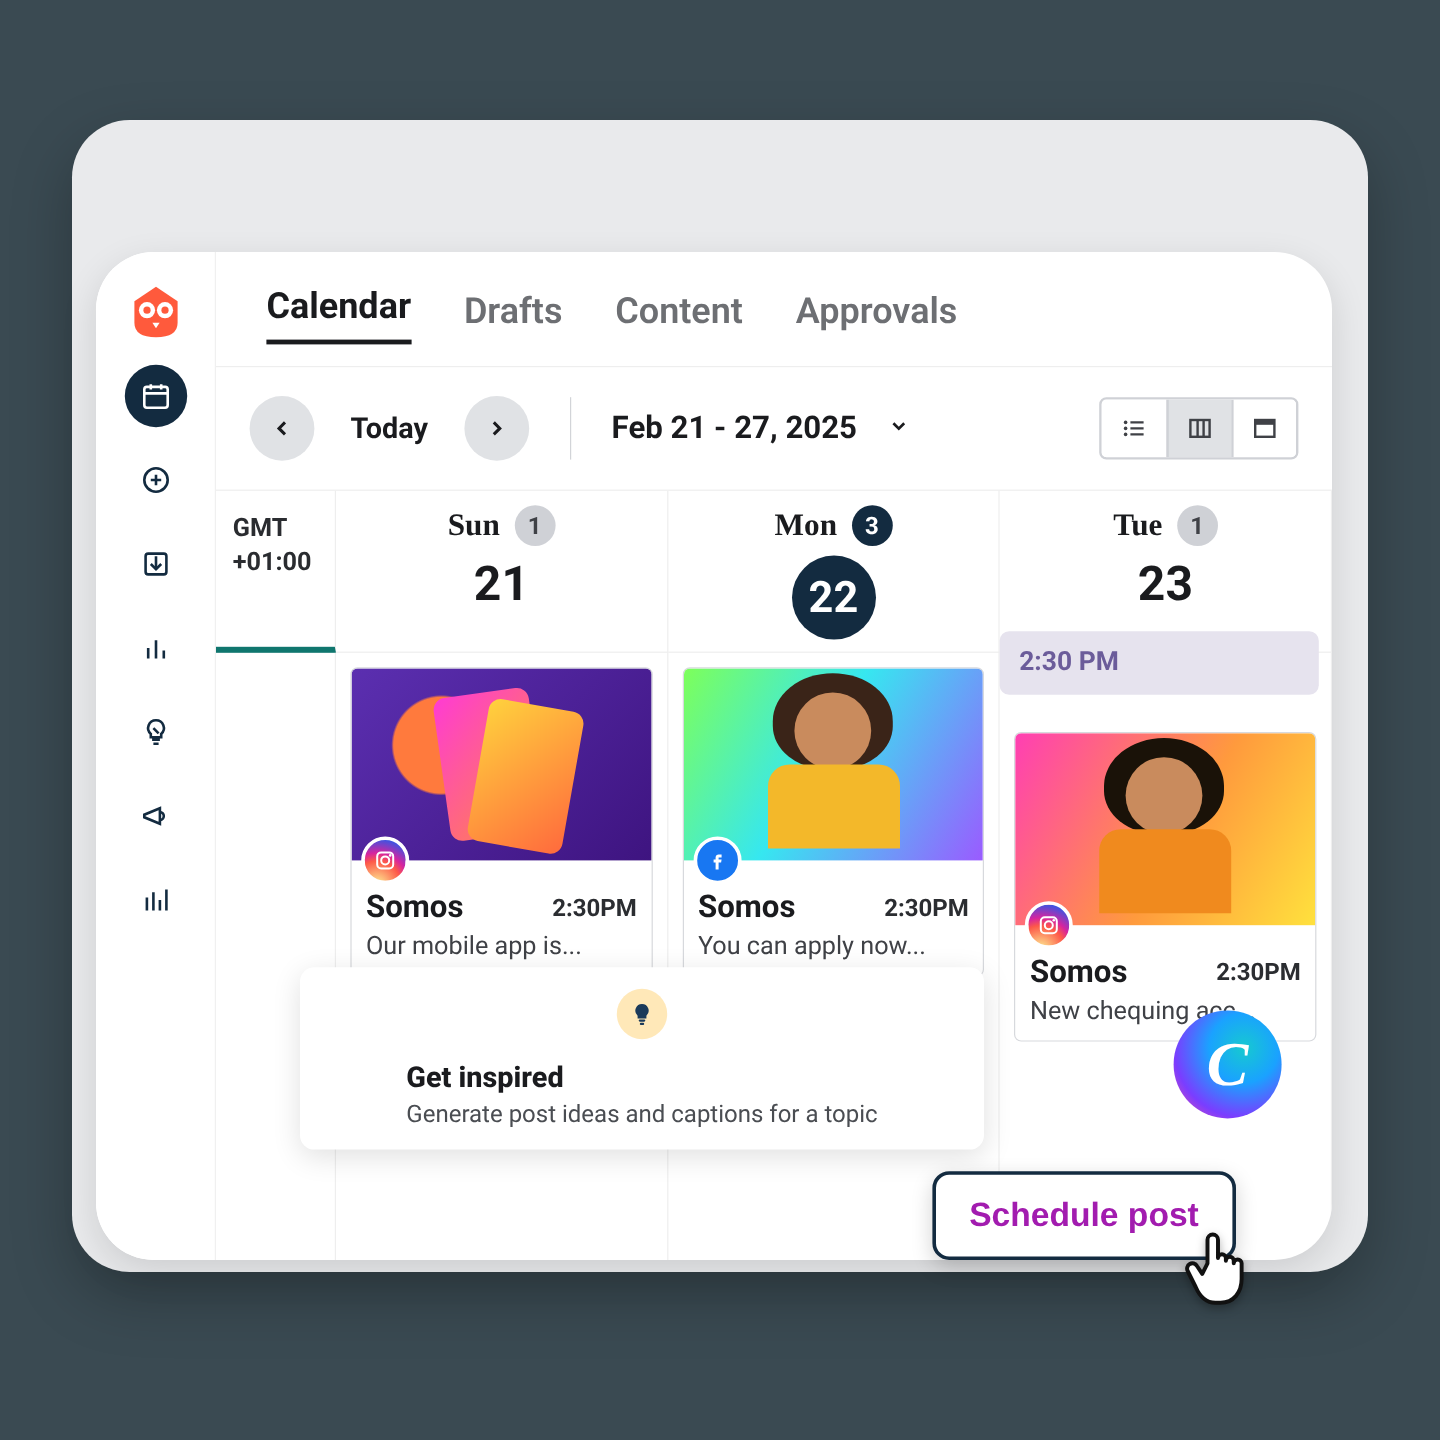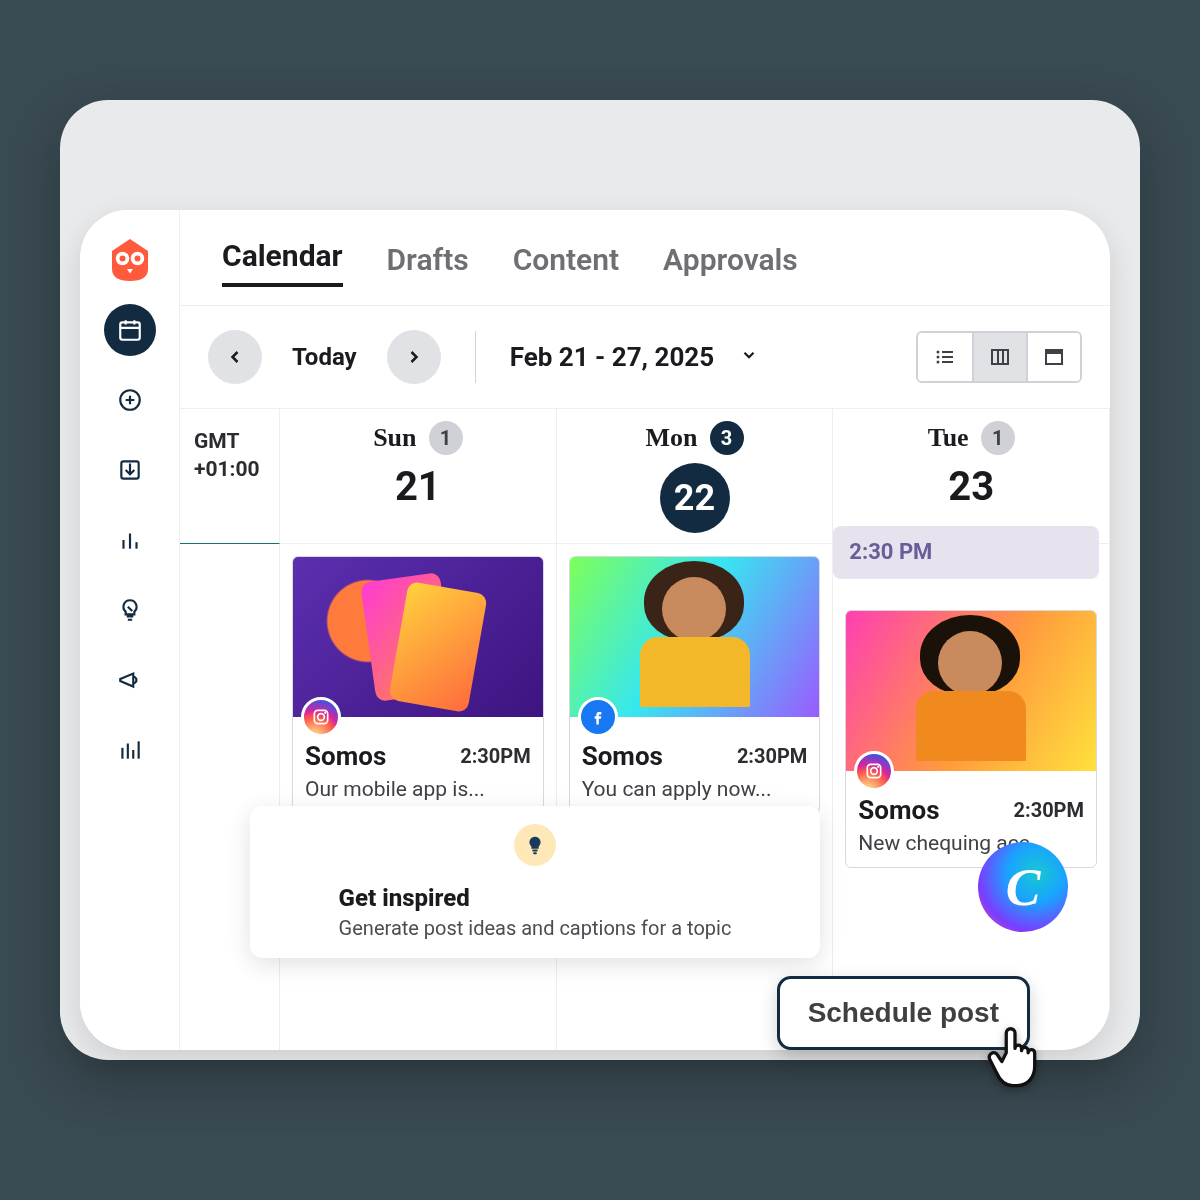--- a/index.html
+++ b/index.html
@@ -61,21 +61,21 @@
     width:54px; height:48px; display:flex; align-items:center; justify-content:center; cursor:pointer; background:#fff;
   }
   .view-btn + .view-btn { border-left:2px solid #cfd1d6; }
   .view-btn.active { background:#e0e2e5; }
   .view-btn svg { width:24px; height:24px; }
   .vic { fill:none; stroke:#3f4146; stroke-width:2; }
   
   .calhdr { display:flex; }
   .tzcell {
     width: 100px; padding: 18px 10px 0 14px; font-weight:700; font-size:21px; color:#2a2c30;
-    border-right:1px solid #eee; border-bottom:1px solid #0f766e; line-height:1.35;
+    border-right:1px solid #eee; border-bottom:5px solid #0f766e; line-height:1.35;
   }
   .daycell {
     flex:1; border-right:1px solid #eee; border-bottom:1px solid #eee; padding: 12px 14px 10px 14px;
     display:flex; flex-direction:column; align-items:center; position:relative;
   }
   .daytop { display:flex; align-items:center; gap:12px; width:100%; justify-content:center; }
   .dname { font-weight:700; font-size:26px; color:#1a1b1e;font-family:Liberation Serif, serif; }
   .badge {
     width:34px; height:34px; border-radius:50%; background:#cfd1d6; color:#3f4146; display:flex;
     align-items:center; justify-content:center; font-weight:700; font-size:20px;
@@ -132,21 +132,21 @@
     background: radial-gradient(circle at 65% 35%, #16c9d0 0%, #1aa2ff 35%, #7a3dff 70%, #ff4fa1 100%);
     display:flex; align-items:center; justify-content:center; color:#fff; font-family: Georgia, serif;
     font-style:italic; font-size:52px; font-weight:700; z-index:9;
   }
   
   .schedule-wrap {
     position:absolute; right:110px; bottom:10px; z-index:10;
   }
   .schedule-btn {
     background:#fff; border:3px solid #132b40; border-radius:14px; padding:18px 28px;
-    font-size:28px; font-weight:800; color:#404040; cursor:pointer;
+    font-size:28px; font-weight:800; color:#a21caf; cursor:pointer;
     box-shadow: 0 6px 18px rgba(0,0,0,0.18);
   }
   .cursor-hand {
     position:absolute; right:-20px; bottom:-40px; width:70px; height:70px;
   }
   .cursor-hand svg { width:70px; height:70px; filter: drop-shadow(0 3px 4px rgba(0,0,0,0.3)); }
   
   .person { width:110px; height:140px; position:relative; }
   .person .face { width:64px; height:64px; border-radius:50%; background:#c98b5d; position:absolute; top:10px; left:22px; }
   .person .hair { width:100px; height:80px; border-radius:50% 50% 45% 45%; background:#3a2418; position:absolute; top:-6px; left:4px; }

